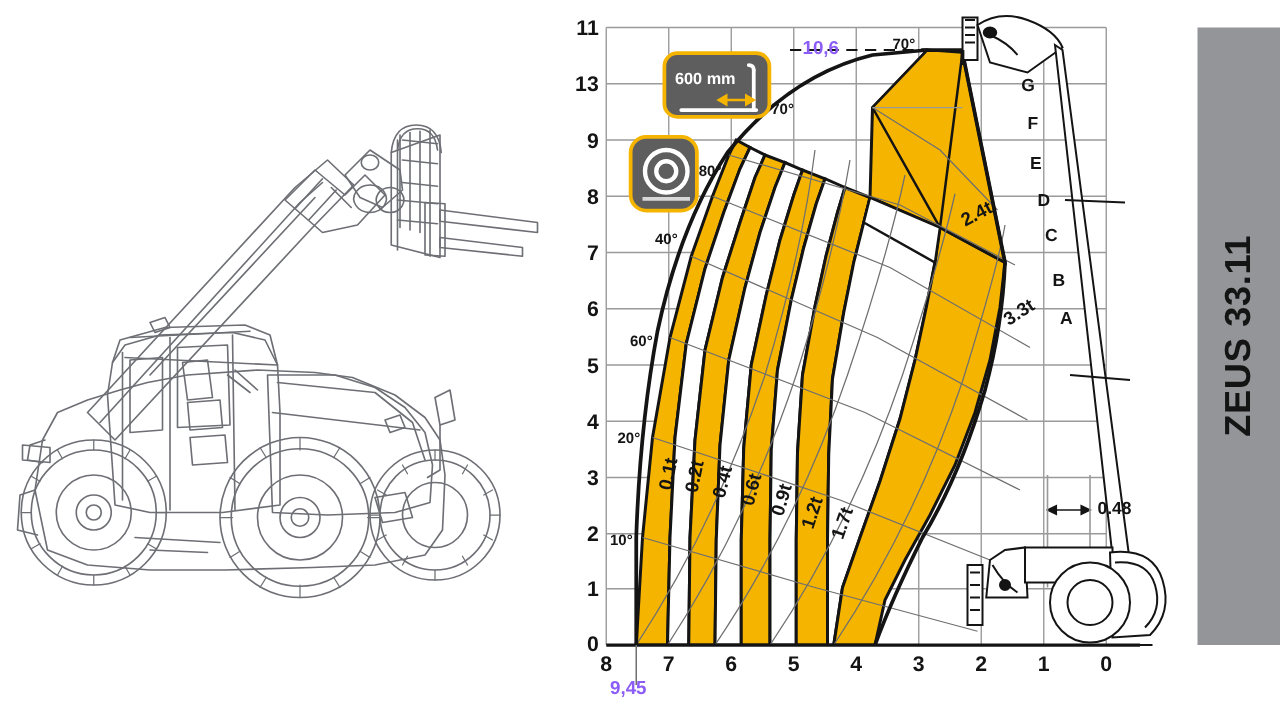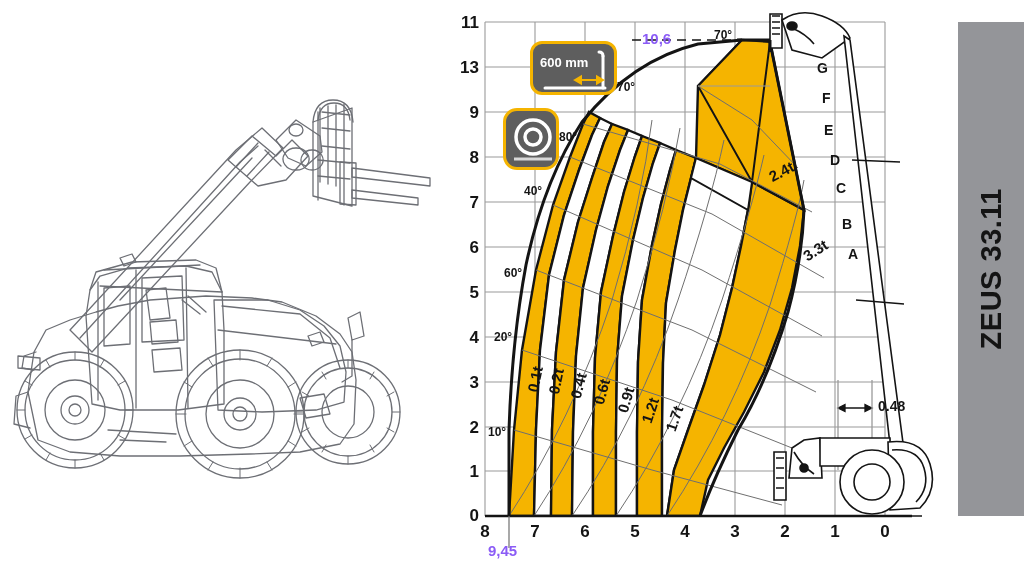--- a/index.html
+++ b/index.html
@@ -375,21 +375,21 @@
     <div class="ax xtick" style="left:272px;top:522px;">3</div>
     <div class="ax xtick" style="left:322px;top:522px;">2</div>
     <div class="ax xtick" style="left:372px;top:522px;">1</div>
     <div class="ax xtick" style="left:422px;top:522px;">0</div>
 
     <div class="redval" style="left:190px;top:30px;">10,6</div>
     <div class="redval" style="left:36px;top:542px;">9,45</div>
     <div class="dimlab" style="left:426px;top:398px;">0.48</div>
 
     <div class="angle" style="left:36px;top:425px;">10°</div>
-    <div class="angle" style="left:42px;top:330px;">20°</div>
+    <div class="angle" style="left:42px;top:343px;">20°</div>
     <div class="angle" style="left:52px;top:266px;">60°</div>
     <div class="angle" style="left:72px;top:184px;">40°</div>
     <div class="angle" style="left:107px;top:130px;">80°</div>
     <div class="angle" style="left:165px;top:80px;">70°</div>
     <div class="angle" style="left:262px;top:28px;">70°</div>
 
     <div class="zone" style="left:365px;top:60px;">G</div>
     <div class="zone" style="left:370px;top:90px;">F</div>
     <div class="zone" style="left:372px;top:122px;">E</div>
     <div class="zone" style="left:378px;top:152px;">D</div>

